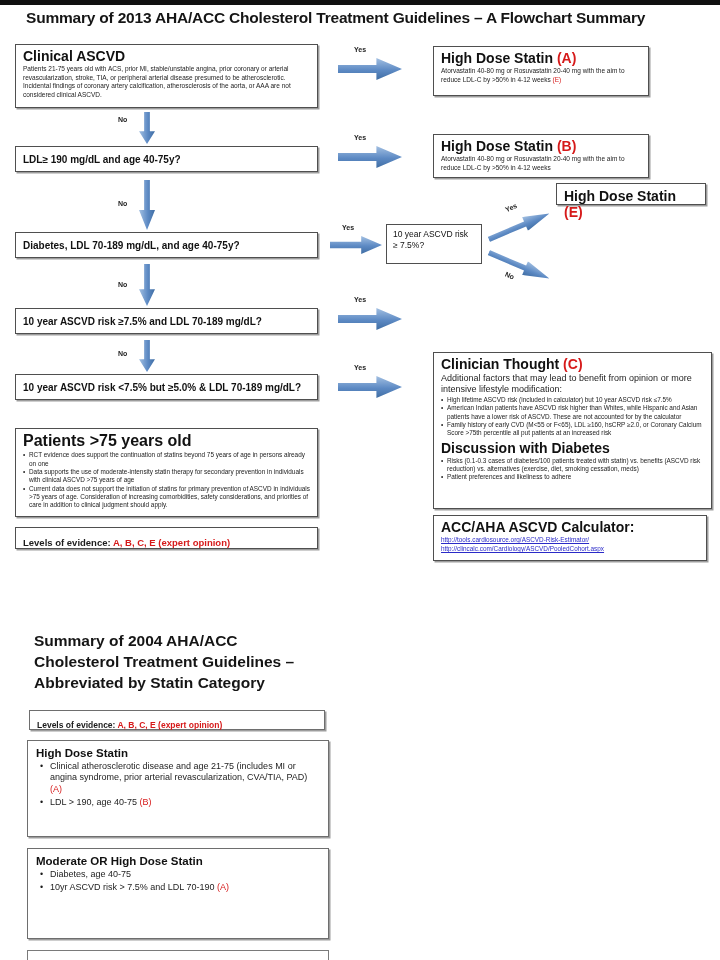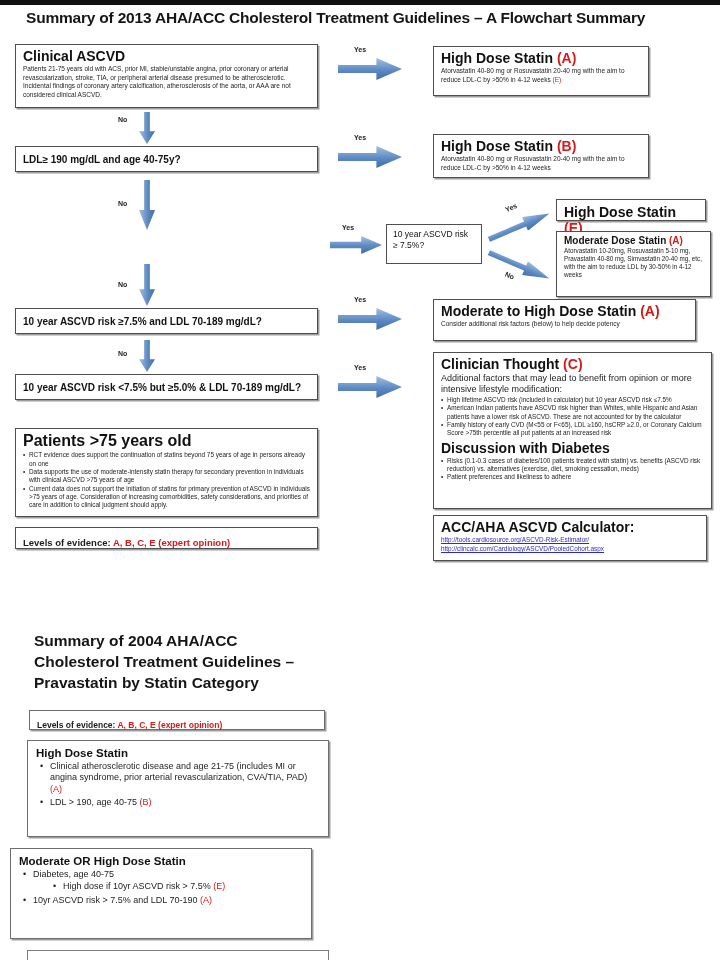--- a/index.html
+++ b/index.html
@@ -48,20 +48,23 @@
 
   <div class="box" style="left:15px;top:44px;width:303px;height:64px">
     <div class="box-title">Clinical ASCVD</div>
     <div class="tiny">Patients 21-75 years old with ACS, prior MI, stable/unstable angina, prior coronary or arterial revascularization, stroke, TIA, or peripheral arterial disease presumed to be atherosclerotic. Incidental findings of coronary artery calcification, atherosclerosis of the aorta, or AAA are not considered clinical ASCVD.</div>
   </div>
 
   <div class="box qbox" style="left:15px;top:146px;width:303px;height:26px">
     <span>LDL≥ 190 mg/dL and age 40-75y?</span>
   </div>
 
+  <div class="box qbox" style="left:15px;top:232px;width:303px;height:26px">
+    <span>Diabetes, LDL 70-189 mg/dL, and age 40-75y?</span>
+  </div>
 
   <div class="box qbox" style="left:15px;top:308px;width:303px;height:26px">
     <span>10 year ASCVD risk ≥7.5% and LDL 70-189 mg/dL?</span>
   </div>
 
   <div class="box qbox" style="left:15px;top:374px;width:303px;height:26px">
     <span>10 year ASCVD risk &lt;7.5% but ≥5.0% &amp; LDL 70-189 mg/dL?</span>
   </div>
 
   <div class="box" style="left:15px;top:428px;width:303px;height:89px">
@@ -117,33 +120,25 @@
   <div class="box" style="left:433px;top:46px;width:216px;height:50px">
     <div class="box-title"><span>High Dose Statin </span><span class="red">(A)</span></div>
     <div class="tiny"><span>Atorvastatin 40-80 mg or Rosuvastatin 20-40 mg with the aim to reduce LDL-C by &gt;50% in 4-12 weeks  </span><span class="red">(E)</span></div>
   </div>
 
   <div class="box" style="left:433px;top:134px;width:216px;height:44px">
     <div class="box-title"><span>High Dose Statin </span><span class="red">(B)</span></div>
     <div class="tiny">Atorvastatin 40-80 mg or Rosuvastatin 20-40 mg with the aim to reduce LDL-C by &gt;50% in 4-12 weeks</div>
   </div>
 
-  <div class="box" style="left:556px;top:199px;width:150px;height:22px;padding-top:4px">
+  <div class="box" style="left:556px;top:183px;width:150px;height:22px;padding-top:4px">
     <div class="box-title"><span>High Dose Statin </span><span class="red">(E)</span></div>
   </div>
 
-  <div class="box" style="left:556px;top:231px;width:155px;height:66px">
-    <div class="box-title-sm"><span>Moderate Dose Statin </span><span class="red">(A)</span></div>
-    <div class="tiny2">Atorvastatin 10-20mg, Rosuvastatin 5-10 mg, Pravastatin 40-80 mg, Simvastatin 20-40 mg, etc, with the aim to reduce LDL by 30-50% in 4-12 weeks</div>
-  </div>
 
-  <div class="box" style="left:433px;top:299px;width:263px;height:42px">
-    <div class="box-title"><span>Moderate to High Dose Statin </span><span class="red">(A)</span></div>
-    <div class="tiny">Consider additional risk factors (below) to help decide potency</div>
-  </div>
 
   <div class="box" style="left:433px;top:352px;width:279px;height:157px">
     <div class="box-title"><span>Clinician Thought </span><span class="red">(C)</span></div>
     <div class="sub">Additional factors that may lead to benefit from opinion or more intensive lifestyle modification:</div>
     <ul class="bullets">
       <li>High lifetime ASCVD risk (included in calculator) but 10 year ASCVD risk ≤7.5%</li>
       <li>American Indian patients have ASCVD risk higher than Whites, while Hispanic and Asian patients have a lower risk of ASCVD. These are not accounted for by the calculator</li>
       <li>Family history of early CVD (M&lt;55 or F&lt;65), LDL ≥160, hsCRP ≥2.0, or Coronary Calcium Score &gt;75th percentile all put patients at an increased risk</li>
     </ul>
     <div class="box-title" style="margin-top:2px">Discussion with Diabetes</div>
@@ -155,34 +150,33 @@
 
   <div class="box" style="left:433px;top:515px;width:274px;height:46px">
     <div class="box-title">ACC/AHA ASCVD Calculator:</div>
     <a class="link" href="#">http://tools.cardiosource.org/ASCVD-Risk-Estimator/</a>
     <a class="link" href="#">http://clincalc.com/Cardiology/ASCVD/PooledCohort.aspx</a>
   </div>
 
   <div class="s2-title">
     <div>Summary of 2004 AHA/ACC</div>
     <div>Cholesterol Treatment Guidelines –</div>
-    <div>Pravastatin by Statin Category</div>
+    <div>Abbreviated by Statin Category</div>
   </div>
 
   <div class="box" style="left:29px;top:710px;width:296px;height:20px;padding-top:3px;border-color:#6e6e6e">
     <span style="font-size:8.5px;font-weight:bold">Levels of evidence: </span><span class="red" style="font-size:8.5px;font-weight:bold">A, B, C, E (expert opinion)</span>
   </div>
 
   <div class="box" style="left:27px;top:740px;width:302px;height:97px;padding:6px 8px;border-color:#6e6e6e">
     <div class="s2-head">High Dose Statin</div>
     <div class="b9 bl1"><span>Clinical atherosclerotic disease and age 21-75 (includes MI or angina syndrome, prior arterial revascularization, CVA/TIA, PAD) </span><span class="red">(A)</span></div>
     <div class="b9 bl1"><span>LDL &gt; 190, age 40-75 </span><span class="red">(B)</span></div>
   </div>
 
-  <div class="box" style="left:10px;top:848px;width:302px;height:91px;padding:6px 8px;border-color:#6e6e6e">
+  <div class="box" style="left:27px;top:848px;width:302px;height:91px;padding:6px 8px;border-color:#6e6e6e">
     <div class="s2-head">Moderate OR High Dose Statin</div>
     <div class="b9 bl1">Diabetes, age 40-75</div>
-    <div class="b9 bl2"><span>High dose if 10yr ASCVD risk &gt; 7.5% </span><span class="red">(E)</span></div>
     <div class="b9 bl1"><span>10yr ASCVD risk &gt; 7.5% and LDL 70-190 </span><span class="red">(A)</span></div>
   </div>
 
   <div class="partial" style="left:27px;top:950px;width:302px;height:14px"></div>
 </div>
 
 </body></html>

